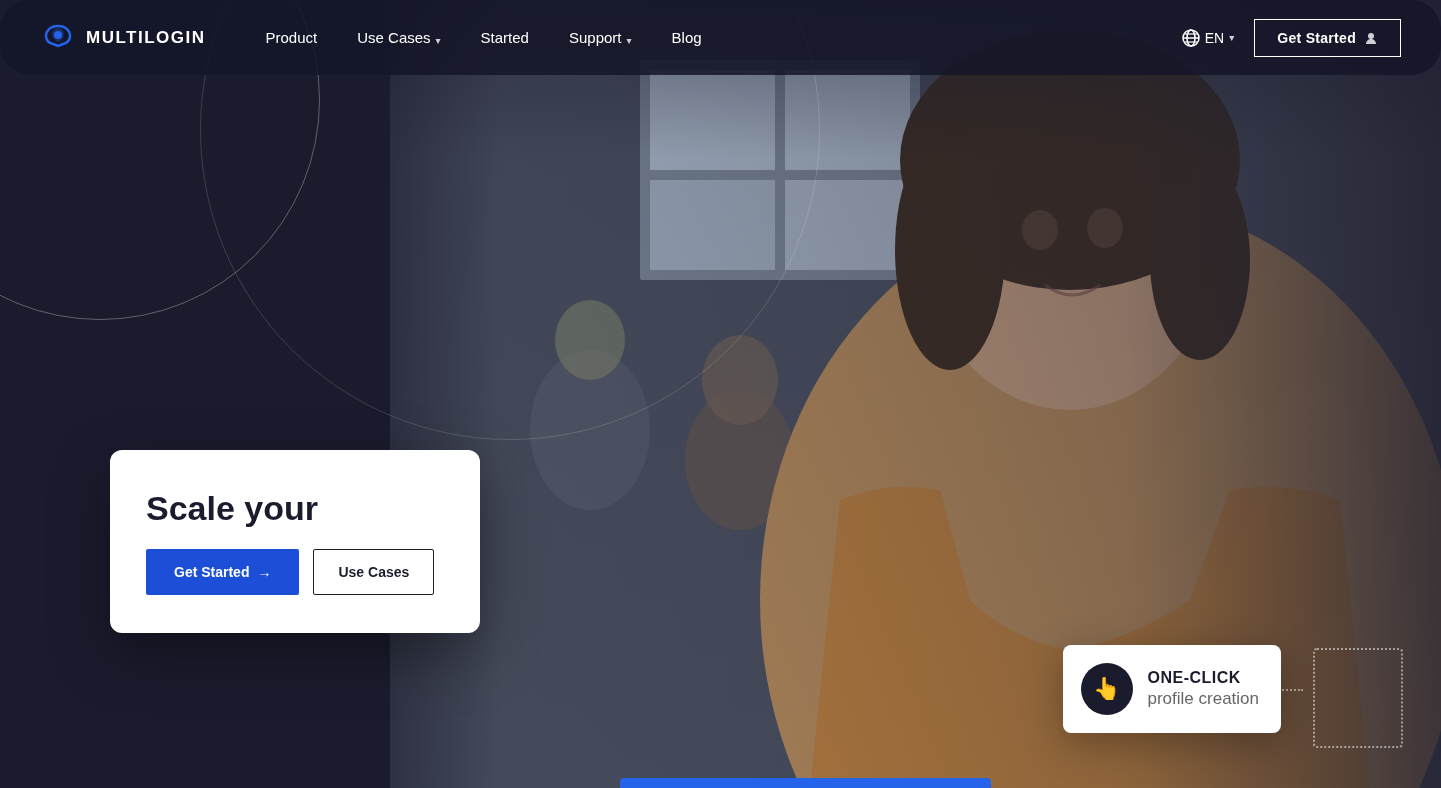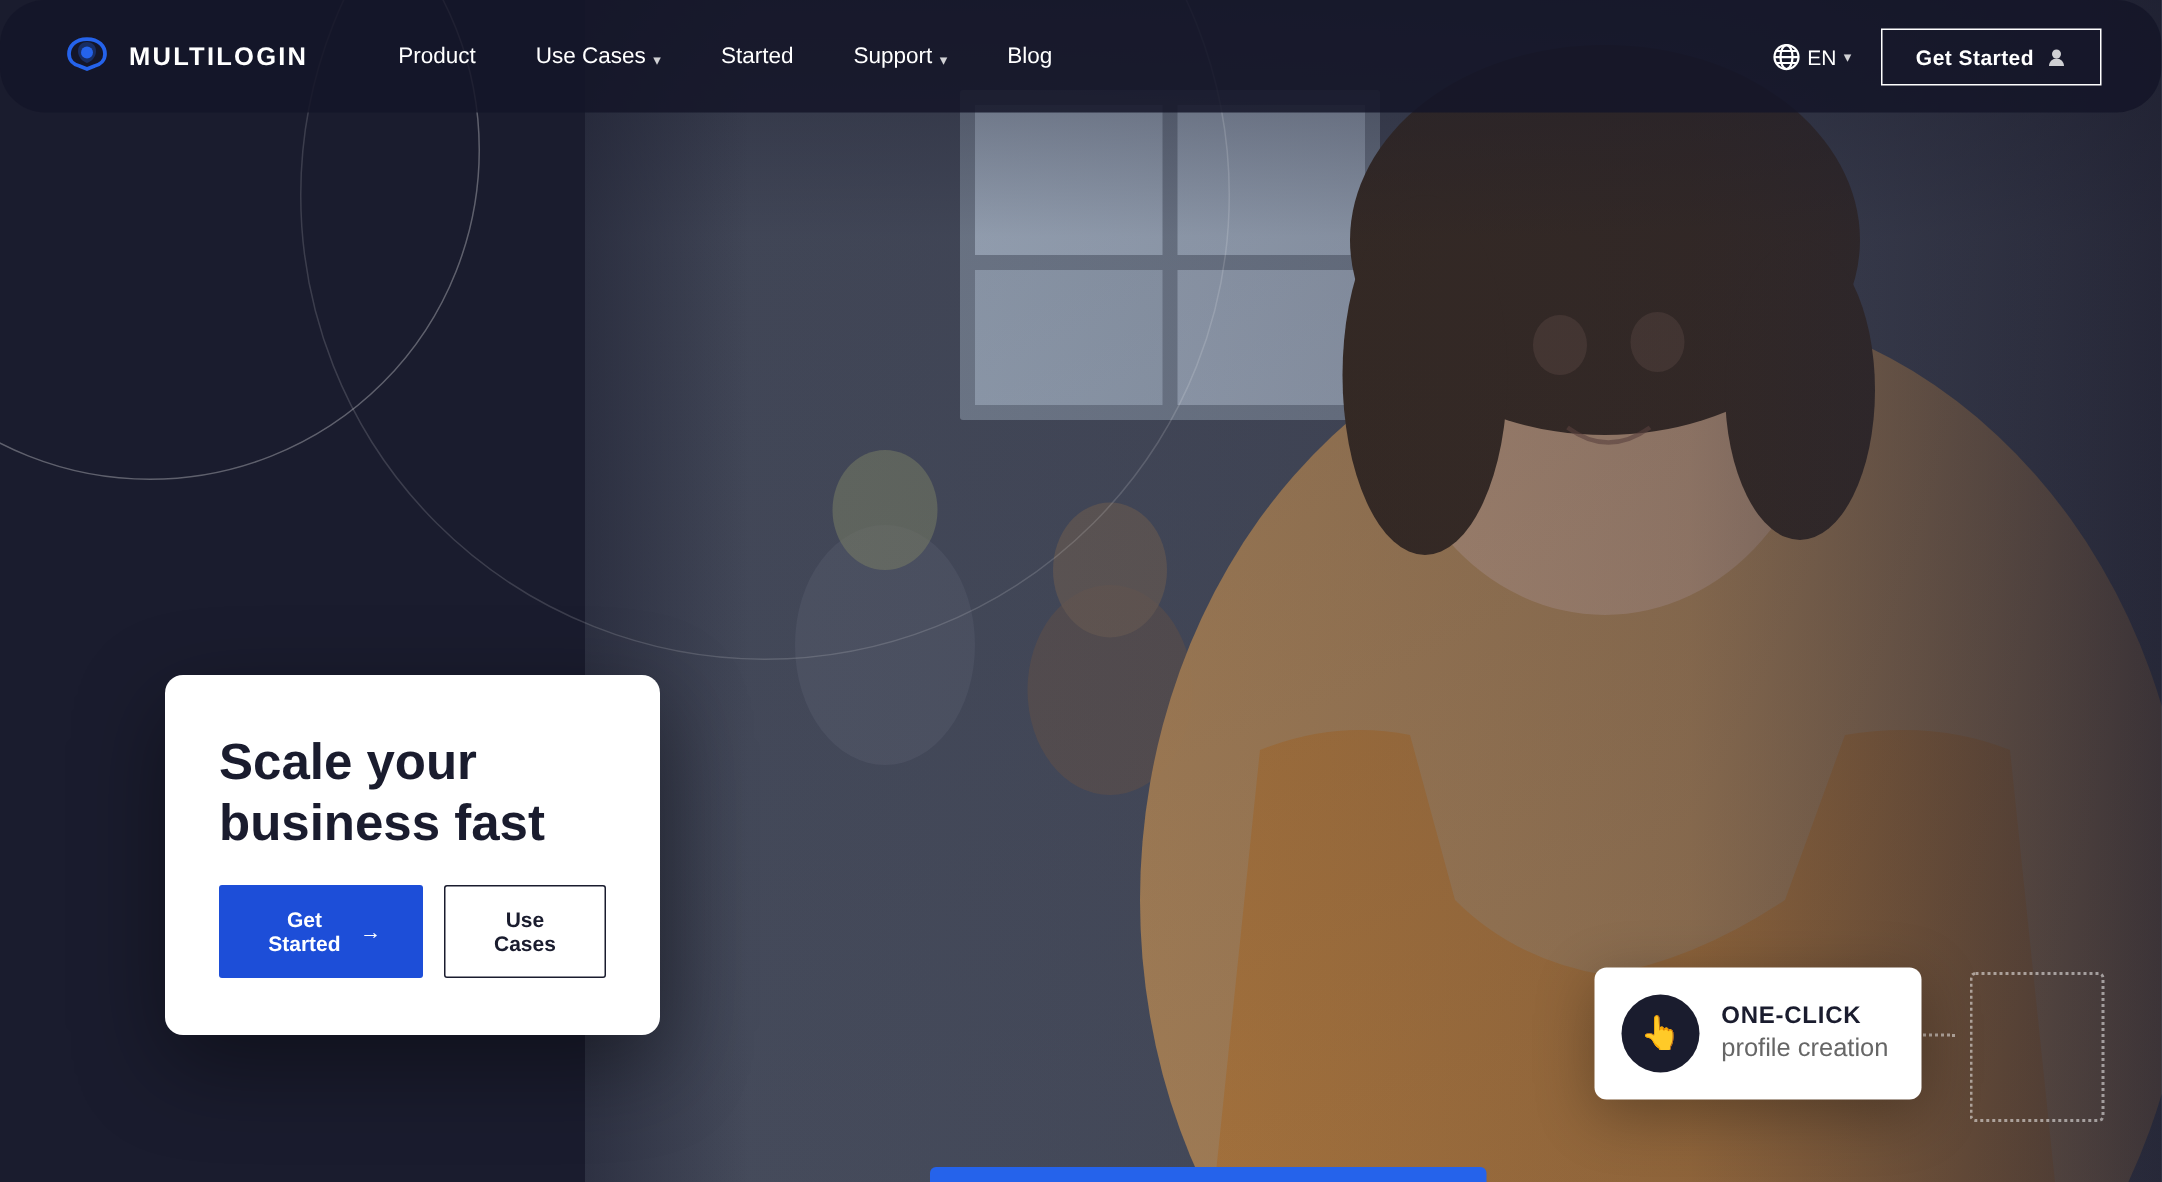--- a/index.html
+++ b/index.html
@@ -135,21 +135,21 @@
       height: 100%;
       background: linear-gradient(to right, #1a1c2e 0%, #1a1c2e 60%, rgba(26,28,46,0) 100%);
       z-index: 2;
     }
 
     
     .hero-card {
       position: absolute;
       left: 110px;
       top: 450px;
-      width: 330px;
+      width: 370px;
       background: #ffffff;
       border-radius: 12px;
       padding: 38px 36px 38px 36px;
       z-index: 5;
       box-shadow: 0 20px 60px rgba(0,0,0,0.4);
     }
     .hero-title {
       font-size: 34px;
       font-weight: 800;
       color: #1a1c2e;
@@ -374,21 +374,20 @@
         <circle cx="7" cy="5" r="3" fill="white" opacity="0.8"></circle>
         <path d="M2 13 C2 10 4.5 8 7 8 C9.5 8 12 10 12 13" fill="white" opacity="0.8"></path>
       </svg>
     </button>
   </div>
 </nav>
 
 <div class="hero-card">
   <h1 class="hero-title">
     <span>Scale your</span><br>
-    <span>business fast</span>
   </h1>
   <div class="hero-buttons">
     <button class="btn-primary">
       <span>Get Started</span>
       <span>→</span>
     </button>
     <button class="btn-secondary">
       <span>Use Cases</span>
     </button>
   </div>

